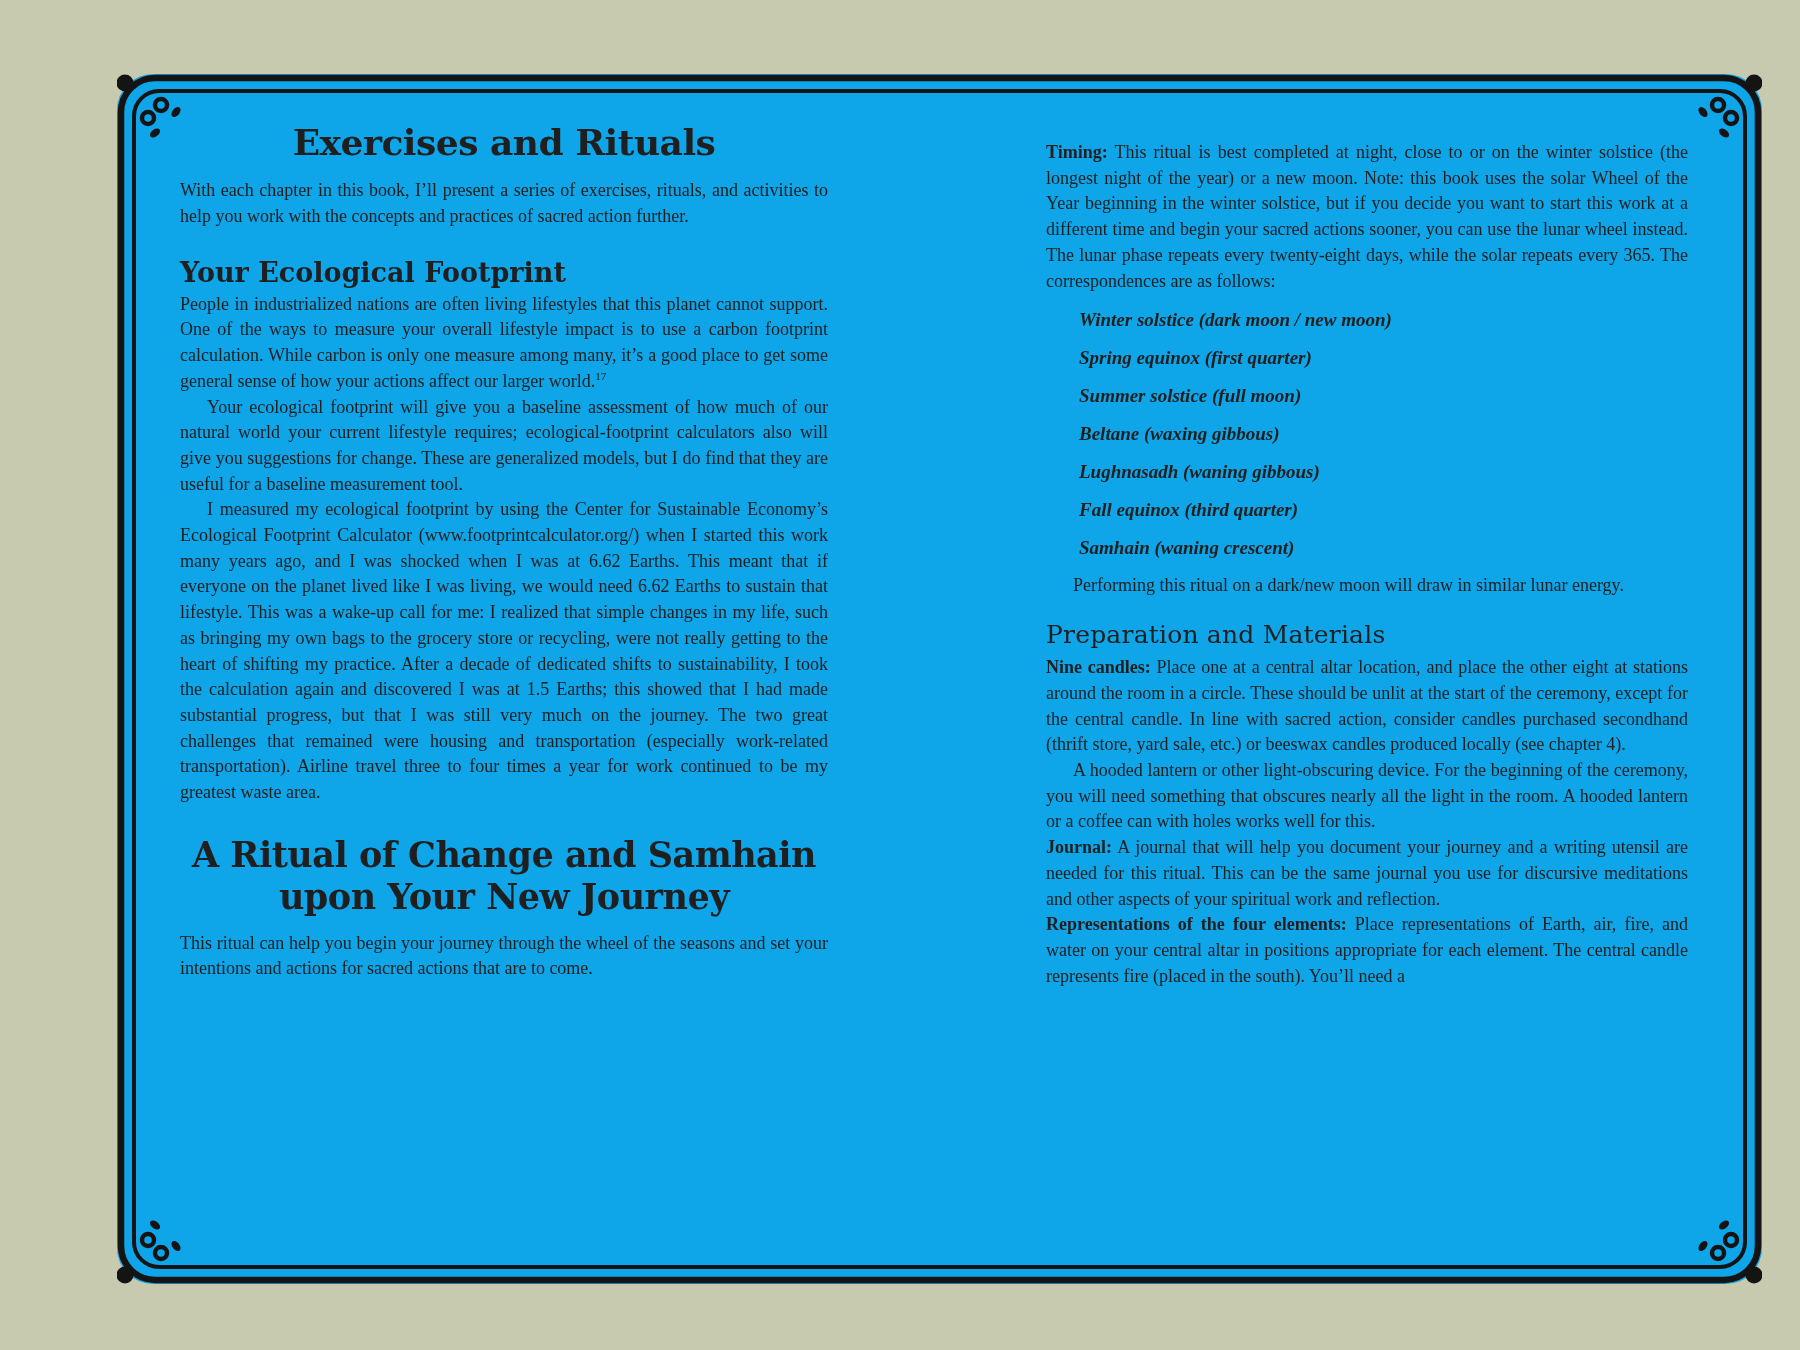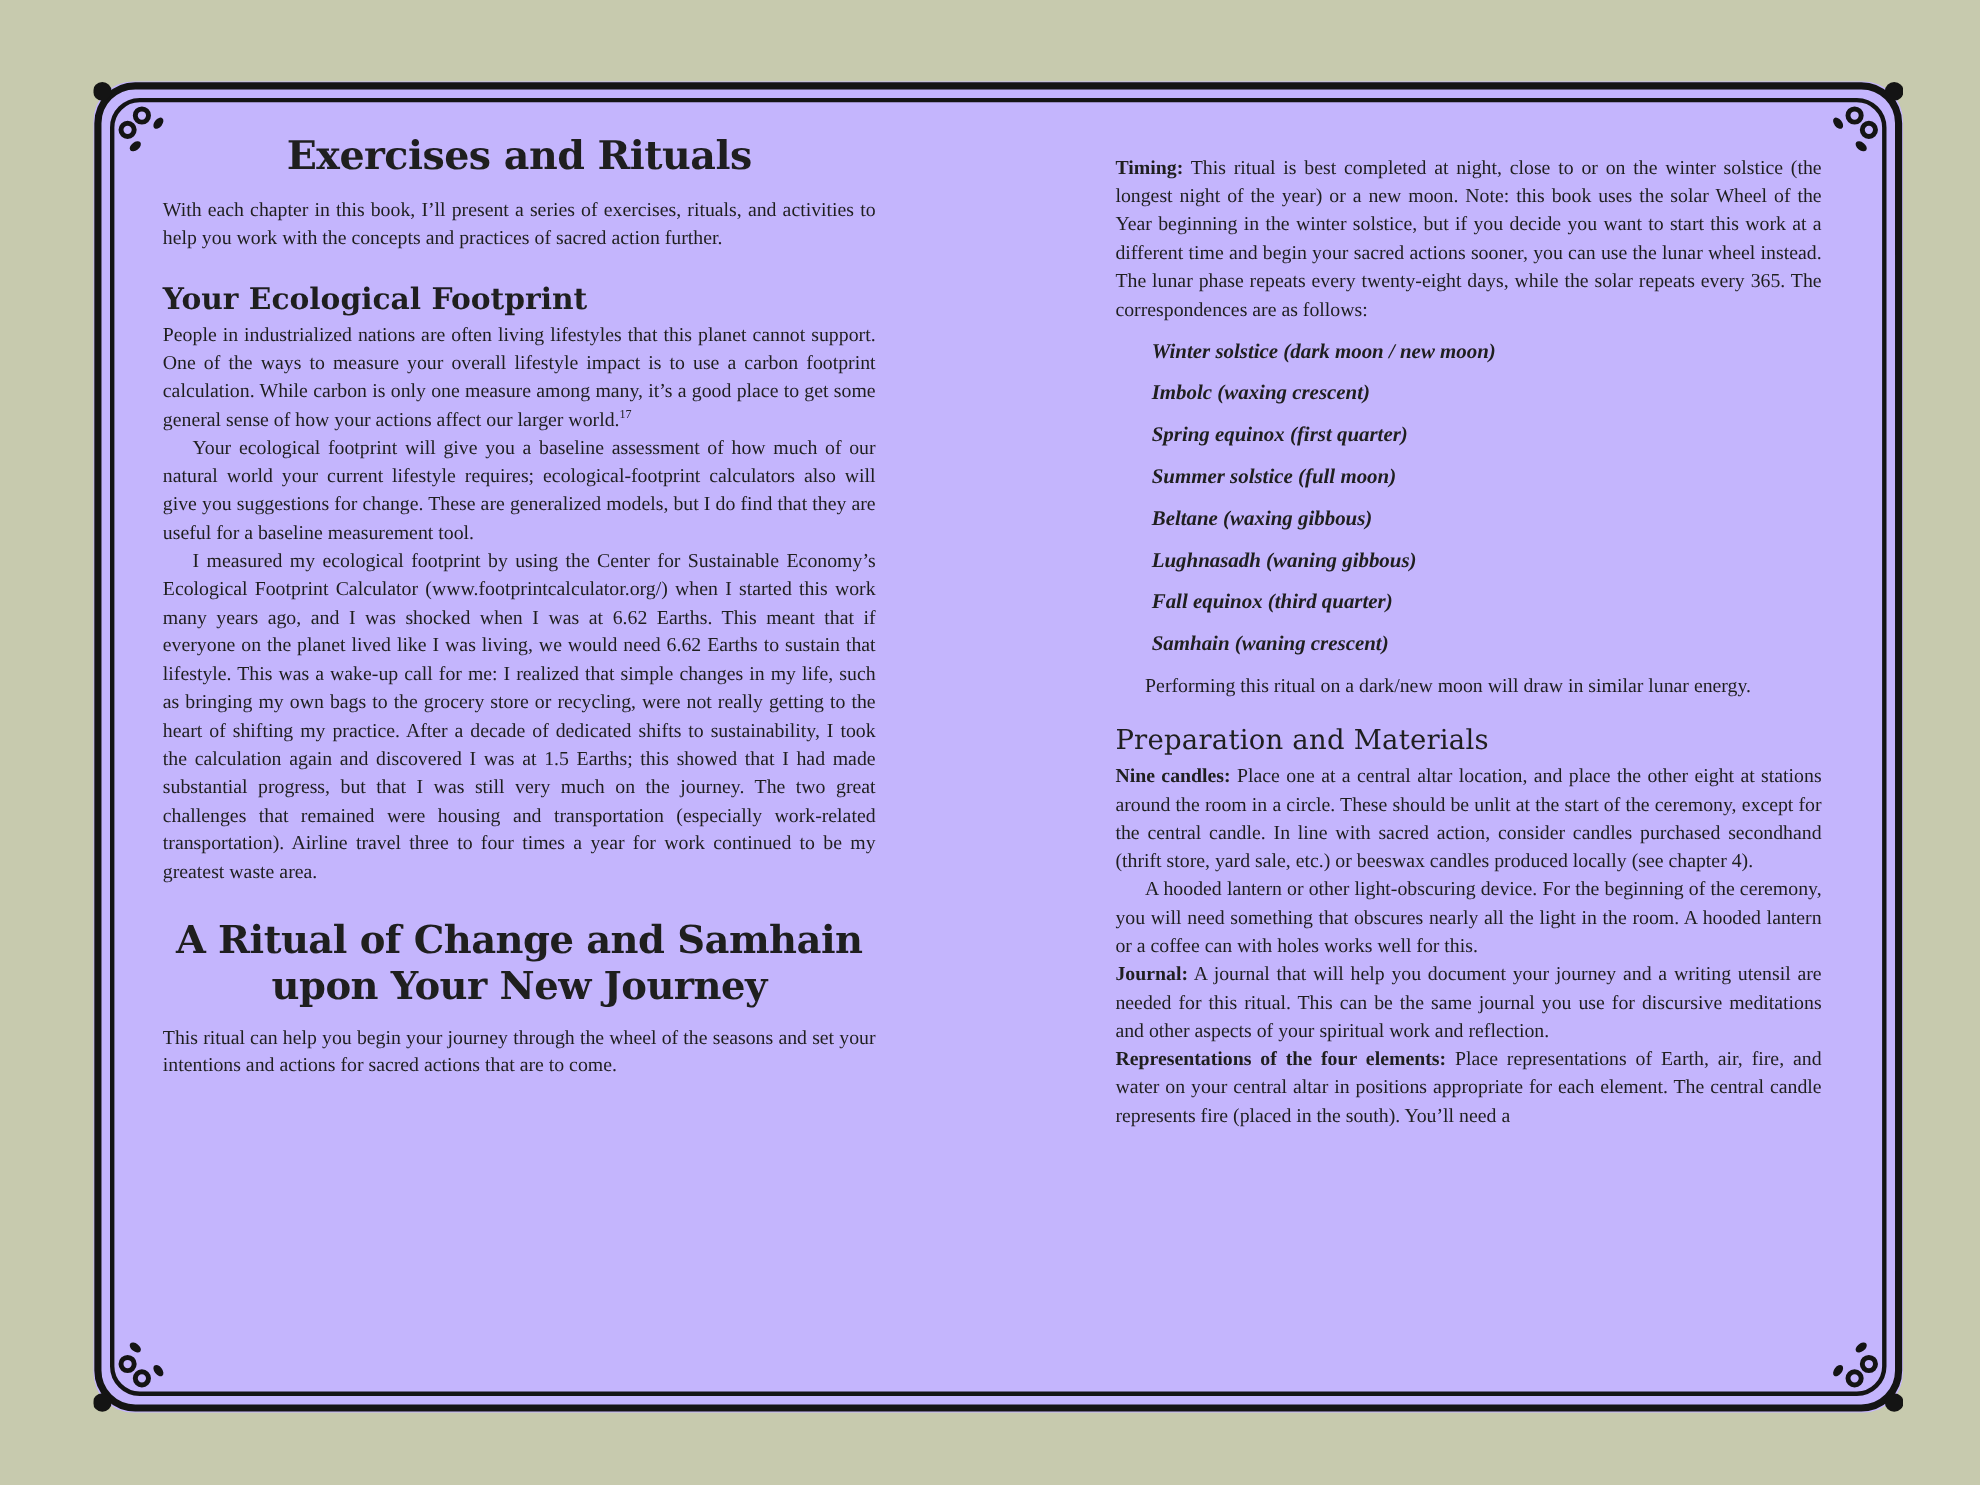--- a/index.html
+++ b/index.html
@@ -84,21 +84,21 @@
     font-weight: 400;
     font-size: 25px;
     line-height: 1.25;
     margin: 20px 0 5px 0;
     letter-spacing: 0.2px;
   }
 </style>
 </head>
 <body style="background: rgb(199, 202, 174);">
 
-<div class="page" style="background: #c4b5fd;">
+<div class="page" style="background: #0ea5e9; margin-left: 32px;">
 
   <svg class="frame" viewBox="0 0 1645 1210" aria-hidden="true">
     <defs>
       <g id="corner-flourish">
         <circle cx="18" cy="5" r="6" fill="none" stroke="#141414" stroke-width="4.5"></circle>
         <circle cx="5" cy="18" r="6" fill="none" stroke="#141414" stroke-width="4.5"></circle>
         <ellipse cx="33" cy="12" rx="3.6" ry="5.8" fill="#141414" transform="rotate(38 33 12)"></ellipse>
         <ellipse cx="12" cy="33" rx="3.6" ry="5.8" fill="#141414" transform="rotate(52 12 33)"></ellipse>
       </g>
     </defs>
@@ -131,21 +131,20 @@
       <span class="tline">upon Your New Journey</span>
     </h1>
     <p class="body-p">This ritual can help you begin your journey through the wheel of the seasons and set your intentions and actions for sacred actions that are to come.</p>
   </div>
 
   <div class="col col-right">
     <p class="body-p"><b class="lbl">Timing:</b> <span>This ritual is best completed at night, close to or on the winter solstice (the longest night of the year) or a new moon. Note: this book uses the solar Wheel of the Year beginning in the winter solstice, but if you decide you want to start this work at a different time and begin your sacred actions sooner, you can use the lunar wheel instead. The lunar phase repeats every twenty-eight days, while the solar repeats every 365. The correspondences are as follows:</span></p>
 
     <ul class="correspondences">
       <li>Winter solstice (dark moon / new moon)</li>
-      <li>Imbolc (waxing crescent)</li>
       <li>Spring equinox (first quarter)</li>
       <li>Summer solstice (full moon)</li>
       <li>Beltane (waxing gibbous)</li>
       <li>Lughnasadh (waning gibbous)</li>
       <li>Fall equinox (third quarter)</li>
       <li>Samhain (waning crescent)</li>
     </ul>
 
     <p class="body-p indent note-p">Performing this ritual on a dark/new moon will draw in similar lunar energy.</p>
 

